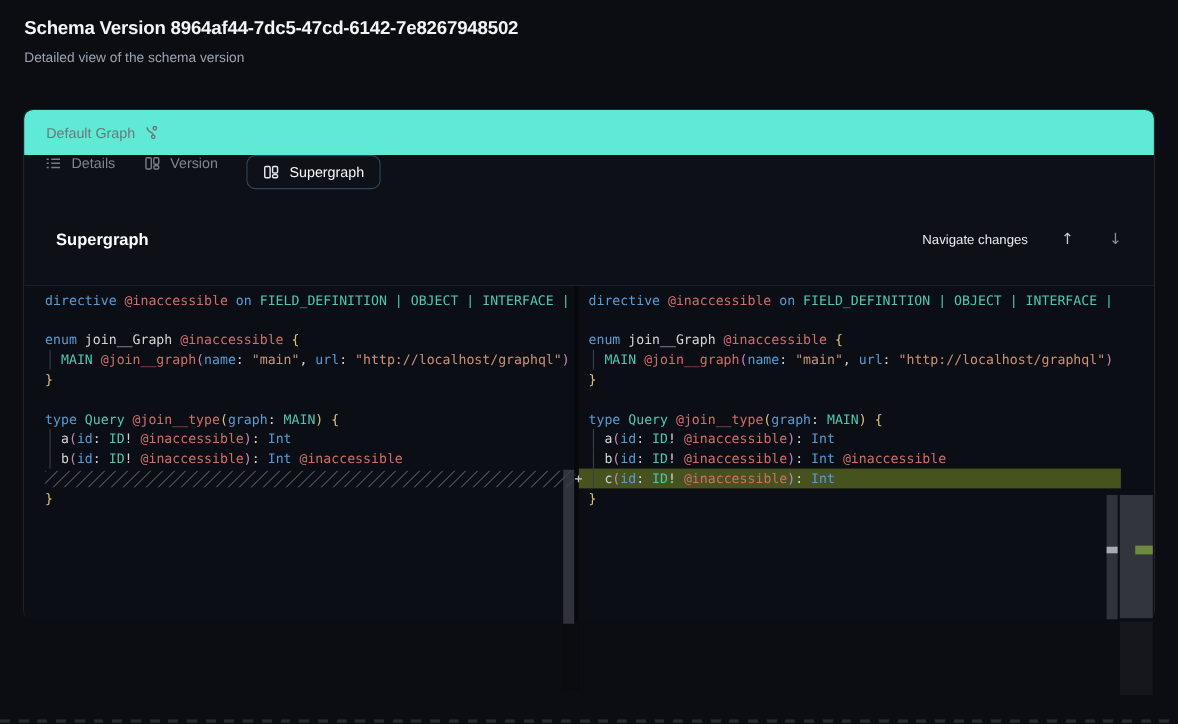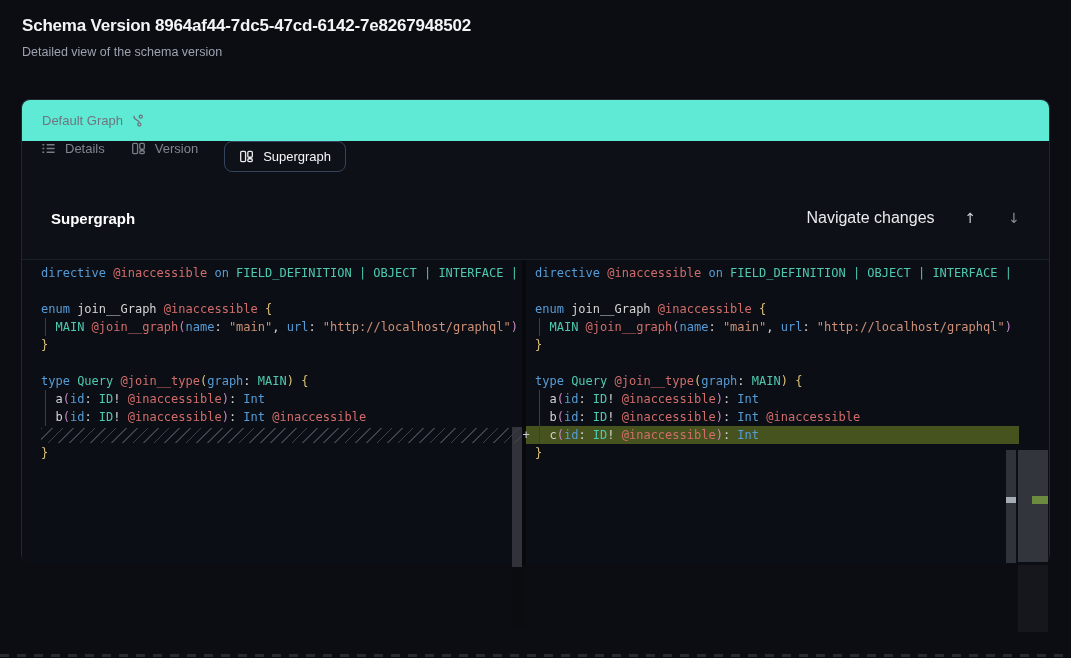--- a/index.html
+++ b/index.html
@@ -46,21 +46,21 @@
   }
   .view-tab.active .icon { color:#e8eaee; }
 
   
   .panel-header {
     height:82px; display:flex; align-items:center; justify-content:space-between;
     padding:0 27px 0 29px;
   }
   .panel-title { font-size:15px; font-weight:700; color:#ffffff; }
   .nav-changes { display:flex; align-items:center; gap:28px; }
-  .nav-label { font-size:16px; color:#e8eaed; }
+  .nav-label { font-size:12px; color:#e8eaed; }
   .nav-btn {
     background:none; border:none; font-size:14px; line-height:1; cursor:pointer;
     font-family:"DejaVu Sans", sans-serif; padding:2px;
   }
   .nav-btn.up { color:#c6cad1; }
   .nav-btn.down { color:#8b9097; }
 
   
   .diff {
     position:absolute; left:0; right:0; top:159px; height:305px;

